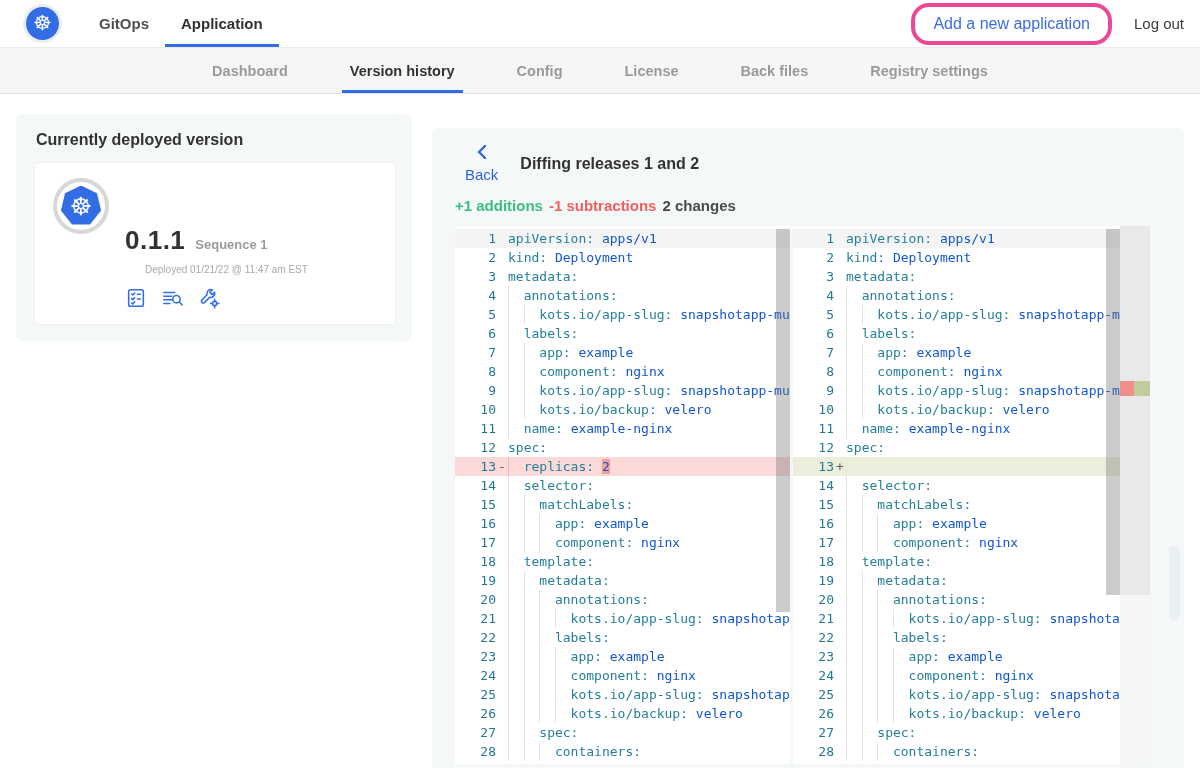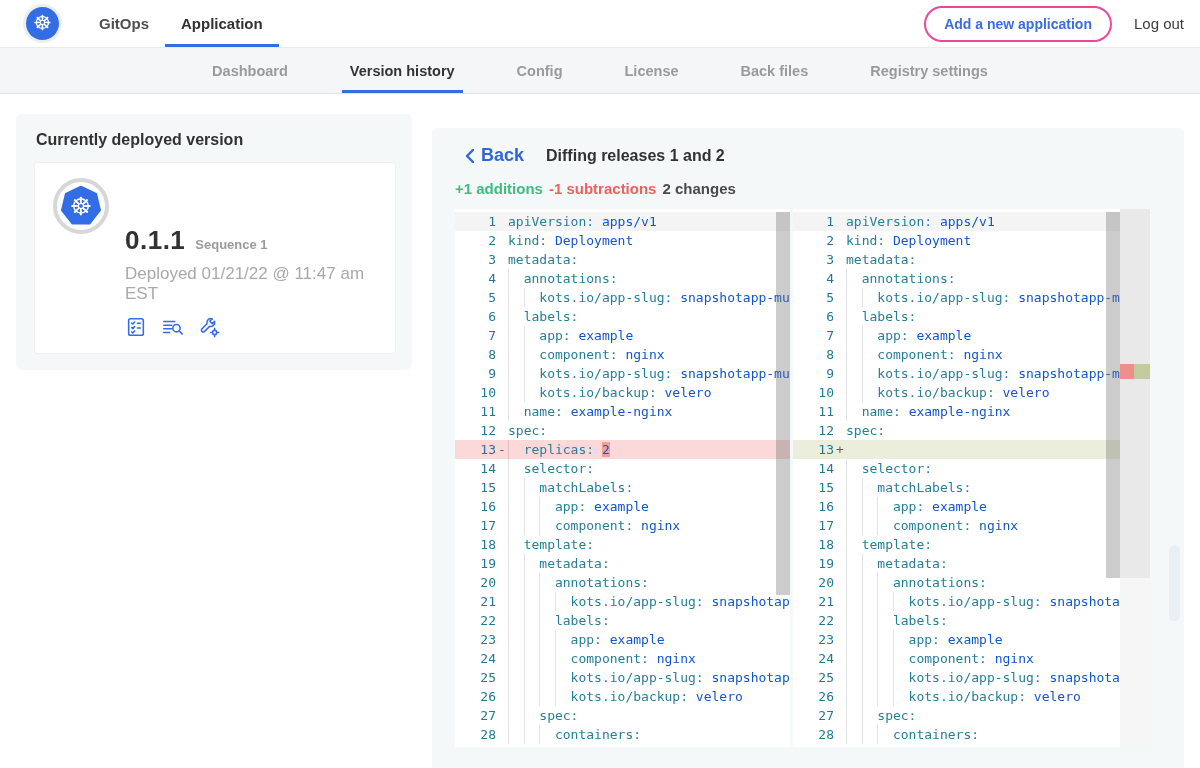--- a/index.html
+++ b/index.html
@@ -25,21 +25,21 @@
   
   .topnav{height:48px;display:flex;align-items:center;background:#fff;border-bottom:1px solid #eaeaea;position:relative;}
   .logo-wrap{margin:0 24px 0 26px;display:flex;align-items:center;}
   .logo-circle{width:33px;height:33px;border-radius:50%;background:var(--accent-blue);
     display:flex;align-items:center;justify-content:center;box-shadow:0 0 0 3px #ededed;}
   .wheel{color:#fff;font-size:21px;line-height:1;font-family:"DejaVu Sans",sans-serif;}
   .top-tabs{display:flex;height:100%;}
   .top-tab{height:100%;display:flex;align-items:center;padding:0 16px;font-size:15px;font-weight:600;color:#4f4f4f;cursor:pointer;}
   .top-tab.active{font-weight:700;color:var(--text-dark);box-shadow:inset 0 -3px 0 var(--accent-blue);}
   .top-right{margin-left:auto;display:flex;align-items:center;gap:22px;padding-right:16px;}
-  .add-app-btn{background:#fff;border:2px solid #ec4899;color:#3b6ce4;font-weight:700;font-size:14px;
+  .add-app-btn{background:#fff;border:4px solid #ec4899;color:#3b6ce4;font-weight:400;font-size:16px;
     padding:8px 18px;border-radius:18px;cursor:pointer;font-family:inherit;}
   .logout{font-size:15px;font-weight:500;color:#3c3c3c;cursor:pointer;text-decoration:none;}
 
   
   .subnav{height:46px;background:#f4f6f8;border-bottom:1px solid #dfe2e5;display:flex;justify-content:center;gap:58px;}
   .sub-tab{height:100%;display:flex;align-items:center;font-size:14.5px;font-weight:600;color:#9a9a9a;cursor:pointer;position:relative;padding:0 2px;}
   .sub-tab.active{color:var(--text-dark);font-weight:700;}
   .sub-tab.active::after{content:"";position:absolute;left:-6px;right:-6px;bottom:0;height:3px;background:var(--accent-blue);}
 
   
@@ -49,28 +49,28 @@
   .version-card{background:#fff;border-radius:4px;border:1px solid #f0f0f0;padding:15px 18px;display:flex;gap:16px;align-items:flex-start;}
   .badge{width:56px;height:56px;border-radius:50%;background:#fff;border:4px solid #d7d7d7;
     display:flex;align-items:center;justify-content:center;flex:none;}
   .heptagon{width:41px;height:41px;background:var(--accent-blue);
     clip-path:polygon(50% 0%,89% 19%,99% 61%,72% 95%,28% 95%,1% 61%,11% 19%);
     display:flex;align-items:center;justify-content:center;}
   .heptagon .wheel{font-size:25px;}
   .version-row{display:flex;align-items:baseline;gap:10px;}
   .version{font-size:26px;font-weight:800;color:var(--text-dark);letter-spacing:.5px;margin-top:47px;}
   .sequence{font-size:13px;font-weight:600;color:var(--text-gray);}
-  .deployed-at{font-size:17px;color:#a9a9a9;margin-top:8px;}
+  .deployed-at{font-size:10px;color:#a9a9a9;margin-top:8px;margin-left:20px;}
   .card-icons{display:flex;gap:14px;margin-top:12px;color:var(--accent-blue);}
   .card-icons svg{cursor:pointer;}
 
   
   .diff-panel{flex:1;margin-top:34px;background:var(--panel-bg);border-radius:6px;padding:17px 18px 40px 23px;min-height:680px;}
   .diff-header{display:flex;align-items:center;gap:22px;padding-left:10px;}
-  .back-link{display:flex;align-items:center;gap:7px;color:var(--link-blue);font-size:18px;font-weight:700;cursor:pointer;text-decoration:none;}
+  .back-link{display:flex;align-items:center;gap:7px;color:var(--link-blue);font-size:15px;font-weight:400;cursor:pointer;text-decoration:none;flex-direction:column;}
   .diff-title{font-size:16px;font-weight:700;color:var(--text-dark);}
   .diff-stats{display:flex;align-items:baseline;gap:6px;margin:14px 0 12px;font-size:15px;}
   .stat-add{color:var(--additions-green);font-weight:600;}
   .stat-sub{color:var(--subtractions-red);font-weight:600;}
   .stat-chg{color:#4a4a4a;font-weight:600;}
   .stat-file{color:#a4a4a4;margin-left:6px;font-size:15.5px;}
 
   .diff-editors{display:flex;gap:3px;}
   .editor{width:335px;height:538px;background:#fff;position:relative;overflow:hidden;}
   .editor.right{width:357px;}

